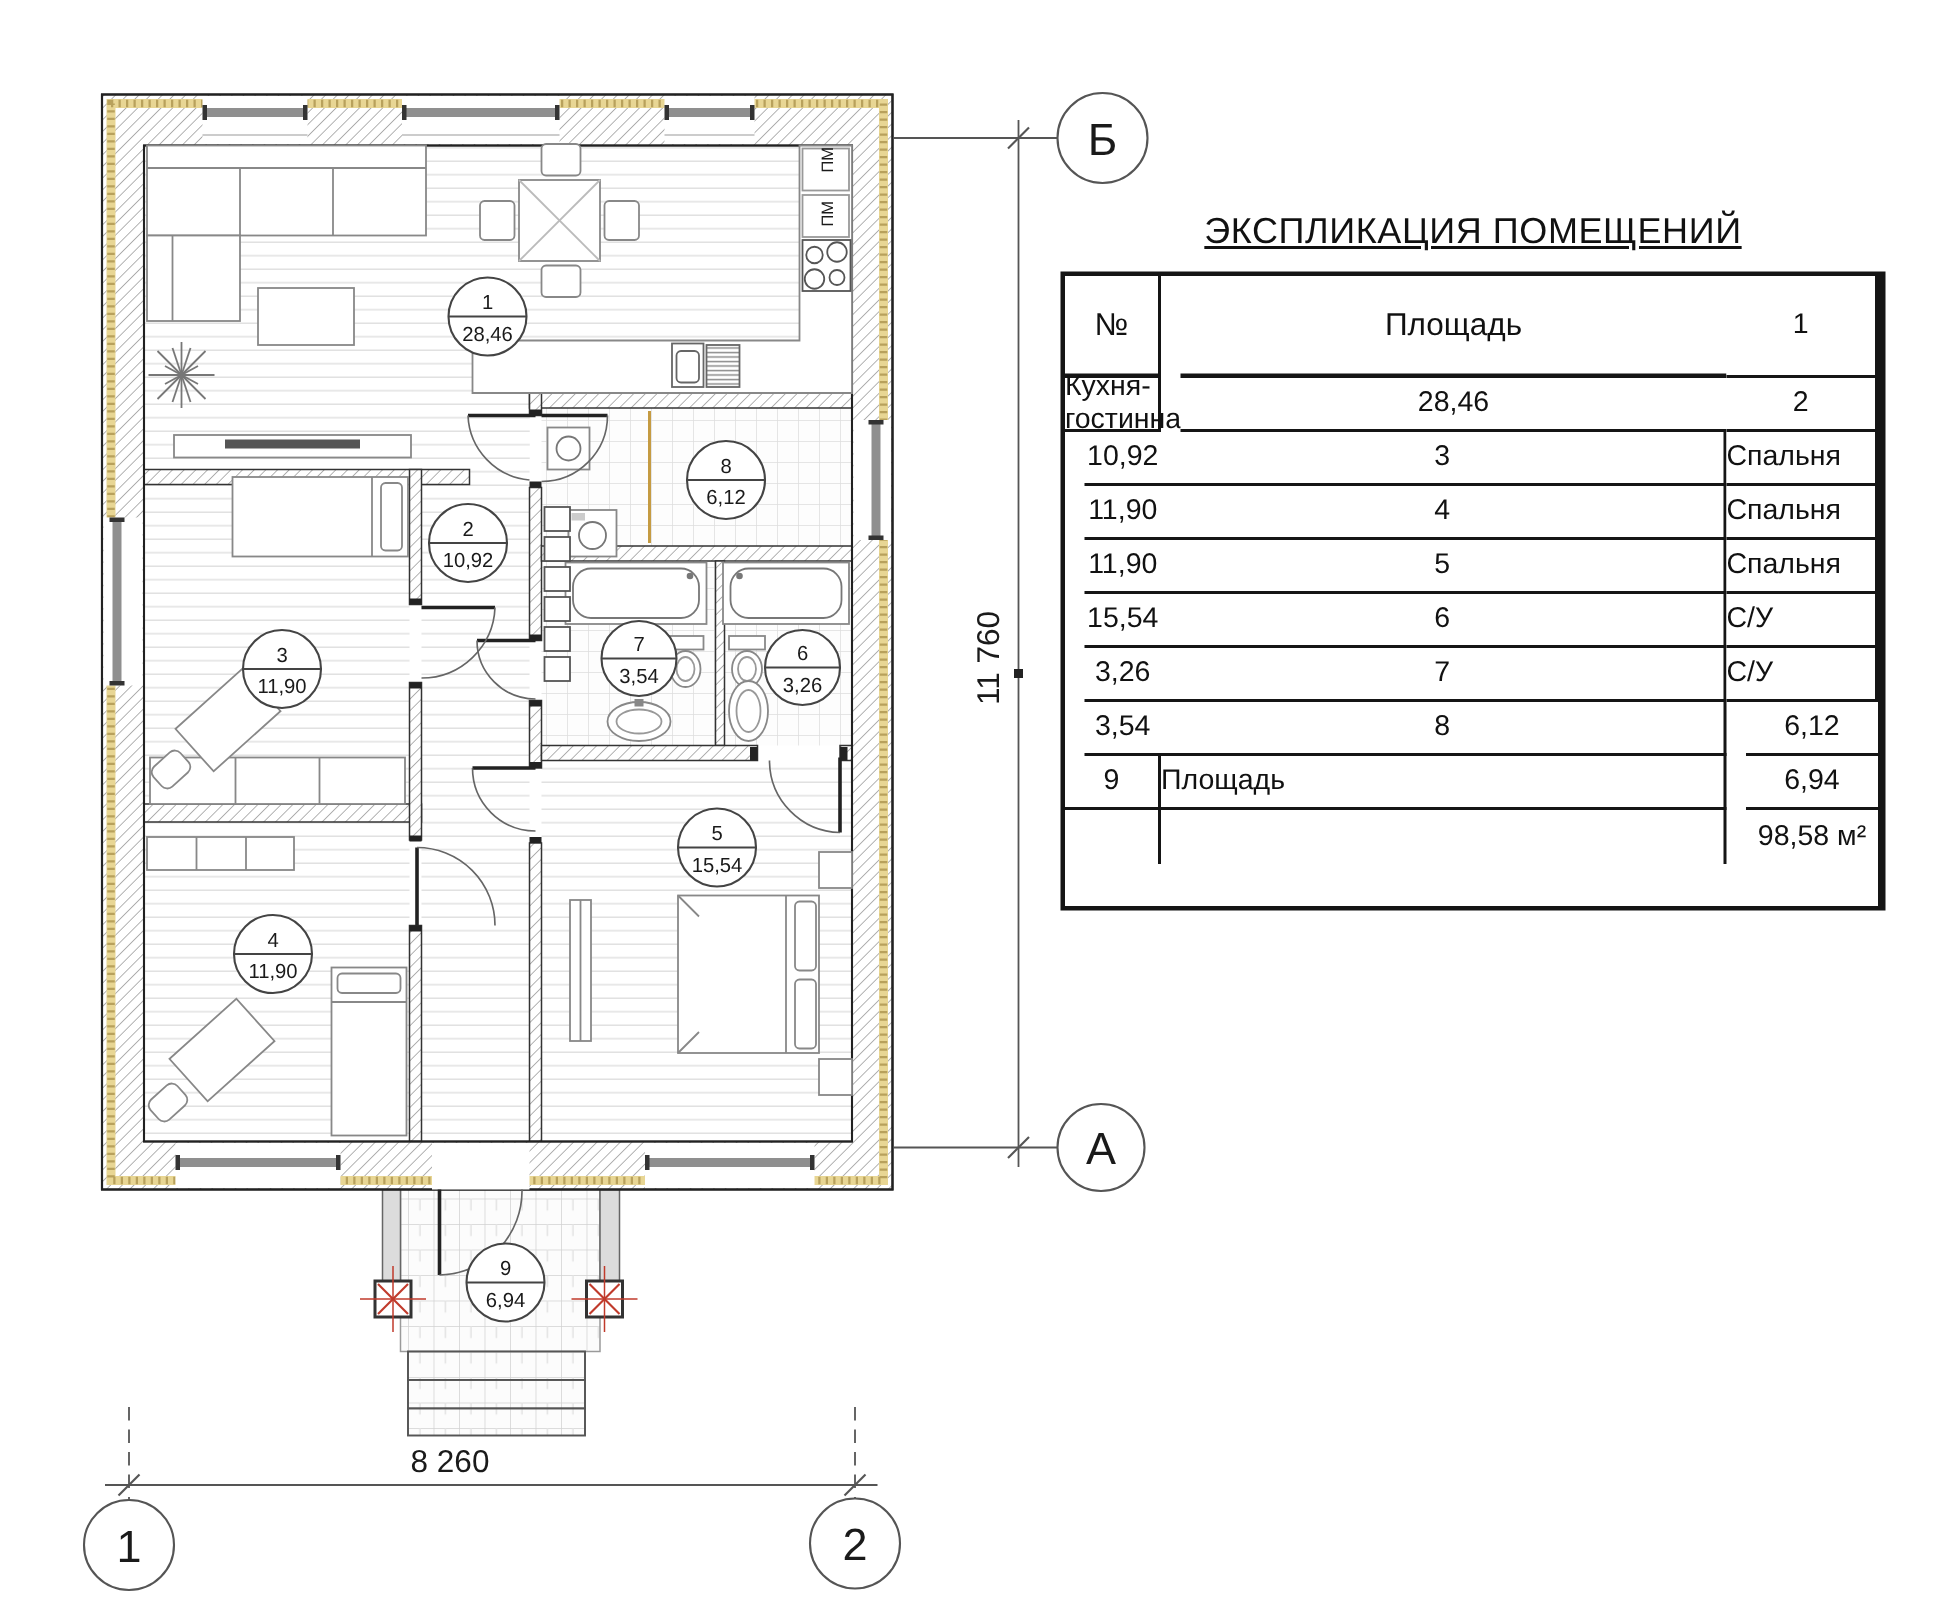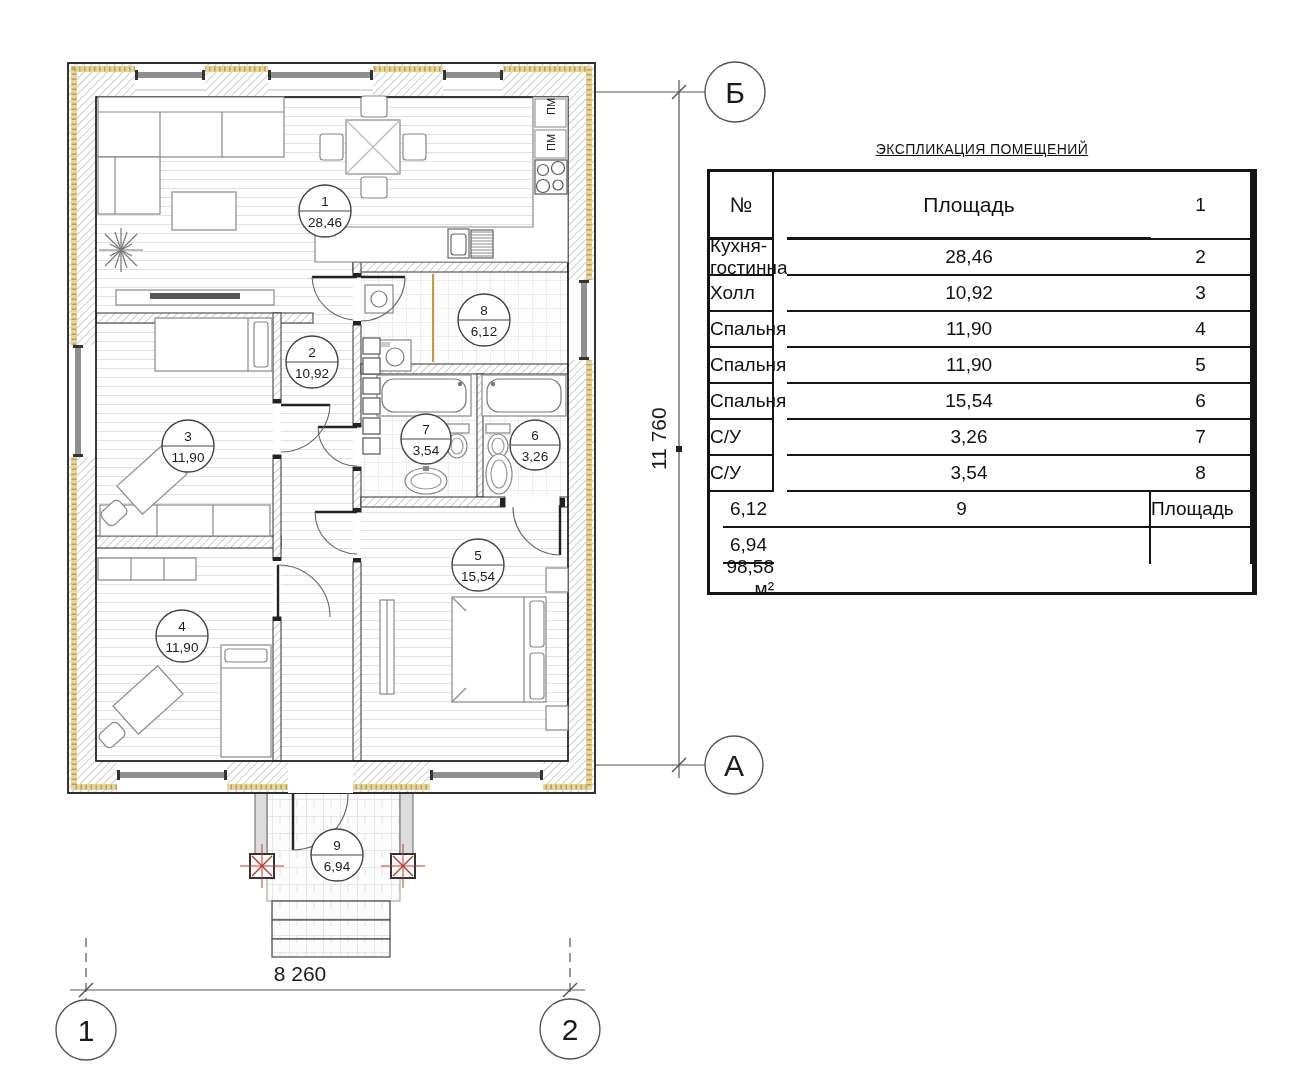--- a/index.html
+++ b/index.html
@@ -1,20 +1,20 @@
 <!DOCTYPE html>
 <html><head>
 <meta charset="utf-8">
 <style>
   html,body{margin:0;padding:0;background:#fff;}
   #stage{position:relative;width:1290px;height:1080px;background:#fff;overflow:hidden;
          font-family:"Liberation Sans",sans-serif;color:#111;}
   svg text{font-family:"Liberation Sans",sans-serif;fill:#1a1a1a;}
   .table-wrap{position:absolute;left:707px;top:141px;width:550px;}
-  .ex-title{text-align:center;font-size:14px;letter-spacing:.4px;text-decoration:underline;
+  .ex-title{text-align:center;font-size:24px;letter-spacing:.4px;text-decoration:underline;
             margin:0 0 12px 0;font-weight:400;}
   .extable{display:grid;grid-template-columns:64px 377px 1fr;
            grid-template-rows:68px repeat(9,36px) 28px;
            border:3px solid #151515;border-right-width:5px;background:#fff;}
   .c{border-right:2px solid #151515;border-bottom:2px solid #151515;display:flex;
      align-items:center;justify-content:center;font-size:19px;background:#fff;}
   .c.hdr{font-size:21px;border-bottom-width:3px;}
   .c.name{justify-content:flex-start;}
   .c.last{border-right:none;margin-left:13px;}
   .c.bot{border-bottom:none;text-align:right;}
@@ -447,21 +447,20 @@
   <p class="ex-title">ЭКСПЛИКАЦИЯ ПОМЕЩЕНИЙ</p>
   <div class="extable">
     <div class="c hdr">№</div>
     <div class="c hdr last">Площадь</div>
 
     <div class="c">1</div>
     <div class="c name">Кухня-гостинная</div>
     <div class="c last">28,46</div>
 
     <div class="c">2</div>
-    <div class="c name">Холл</div>
     <div class="c last">10,92</div>
 
     <div class="c">3</div>
     <div class="c name">Спальня</div>
     <div class="c last">11,90</div>
 
     <div class="c">4</div>
     <div class="c name">Спальня</div>
     <div class="c last">11,90</div>
 

